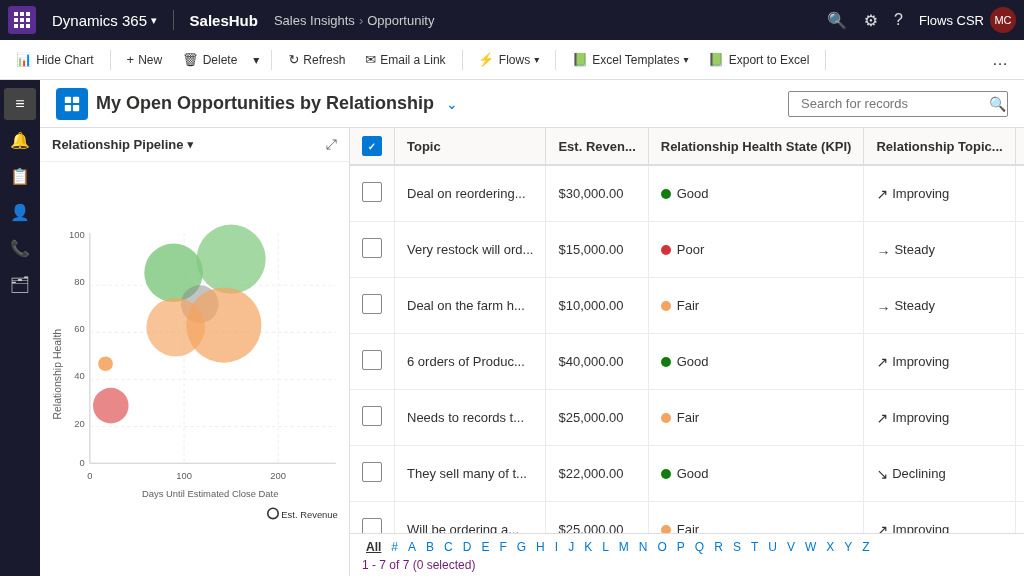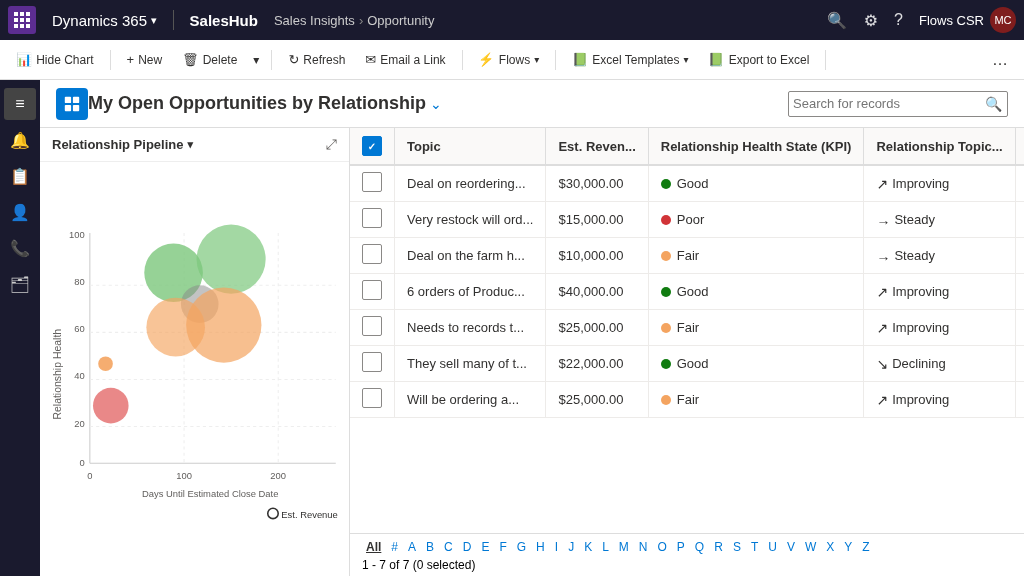--- a/index.html
+++ b/index.html
@@ -51,26 +51,26 @@
     .sidebar-icon:hover, .sidebar-icon.active { background: #444; color: #fff; }
 
     
     .content-area { flex: 1; display: flex; flex-direction: column; overflow: hidden; }
 
     
     .page-header {
       display: flex; align-items: center; justify-content: space-between;
       padding: 8px 16px; background: #fff; border-bottom: 1px solid #ddd; height: 48px;
     }
-    .page-title-area { display: flex; align-items: center; }
+    .page-title-area { display: flex; align-items: center; gap: 8px; }
     .page-icon { width: 32px; height: 32px; background: #0078d4; border-radius: 4px; display: flex; align-items: center; justify-content: center; }
     .page-icon svg { width: 18px; height: 18px; fill: #fff; }
     .page-title { font-size: 18px; font-weight: 600; color: #323130; }
     .page-title-dropdown { color: #0078d4; cursor: pointer; font-size: 14px; margin-left: 4px; }
-    .search-box { display: flex; align-items: center; border: 1px solid #8a8886; border-radius: 2px; padding: 4px 4px; background: #fff; gap: 6px; width: 220px; }
+    .search-box { display: flex; align-items: center; border: 1px solid #8a8886; border-radius: 2px; padding: 4px 12px; background: #fff; gap: 12px; width: 220px; }
     .search-box input { border: none; outline: none; font-size: 13px; color: #323130; flex: 1; }
     .search-box .search-icon { color: #605e5c; font-size: 14px; cursor: pointer; }
 
     
     .split-view { display: flex; flex: 1; overflow: hidden; }
 
     
     .chart-panel {
       width: 310px; background: #fff; border-right: 1px solid #ddd;
       display: flex; flex-direction: column; padding: 0; flex-shrink: 0;
@@ -88,38 +88,38 @@
     .grid-table-wrap { flex: 1; overflow: auto; }
     .grid-table { width: 100%; border-collapse: collapse; font-size: 13px; }
     .grid-table thead tr { border-bottom: 2px solid #ddd; background: #faf9f8; }
     .grid-table thead th {
       padding: 8px 12px; text-align: left; font-weight: 600; color: #323130;
       border-right: 1px solid #ddd; white-space: nowrap; cursor: pointer;
       font-size: 13px; position: relative;
     }
     .grid-table thead th:first-child { width: 32px; text-align: center; }
     .grid-table tbody tr { border-bottom: 1px solid #edebe9; cursor: pointer; }
-    .grid-table tbody td { padding: 6px 12px; color: #323130; border-right: 1px solid #edebe9; white-space: nowrap; }
+    .grid-table tbody td { padding: 16px 12px; color: #323130; border-right: 1px solid #edebe9; white-space: nowrap; }
     .grid-table tbody td:first-child { text-align: center; width: 32px; }
     .link-cell { color: #0078d4; cursor: pointer; }
     .status-dot { width: 10px; height: 10px; border-radius: 50%; display: inline-block; margin-right: 6px; vertical-align: middle; }
     .status-cell { display: flex; align-items: center; }
     .health-cell { display: flex; align-items: center; gap: 4px; }
     .health-arrow { font-size: 14px; color: #323130; }
 
     
     .pagination-bar {
       border-top: 1px solid #ddd; padding: 4px 12px;
       display: flex; flex-direction: column; gap: 2px;
       background: #fff;
     }
     .alpha-nav { display: flex; gap: 2px; font-size: 12px; flex-wrap: wrap; }
     .alpha-nav span { padding: 2px 4px; cursor: pointer; color: #0078d4; border-radius: 2px; }
     .alpha-nav span.active { color: #323130; font-weight: 700; text-decoration: underline; }
-    .record-count { font-size: 12px; color: #000000; }
+    .record-count { font-size: 12px; color: #701a75; }
 
     
     .check-col { width: 20px; height: 20px; border: 1px solid #8a8886; border-radius: 2px; display: inline-block; cursor: pointer; }
     .check-active { background: #0078d4; border-color: #0078d4; display: inline-flex; align-items: center; justify-content: center; color: #fff; font-size: 10px; }
   </style>
 </head>
 <body>
 
 <div class="top-nav">
   <div class="nav-grid-icon">

